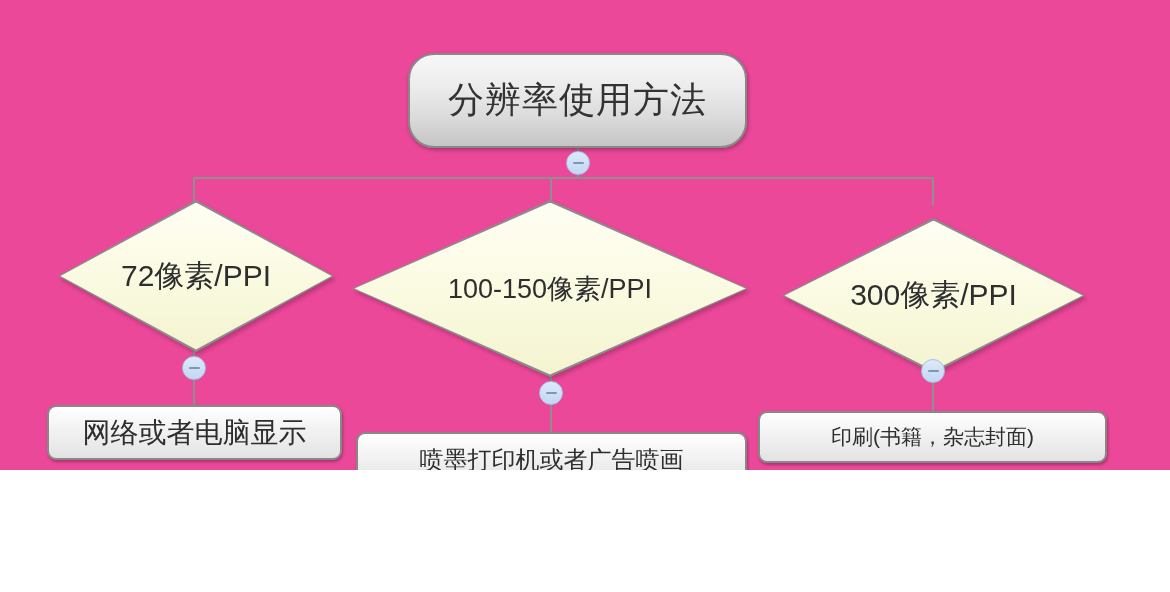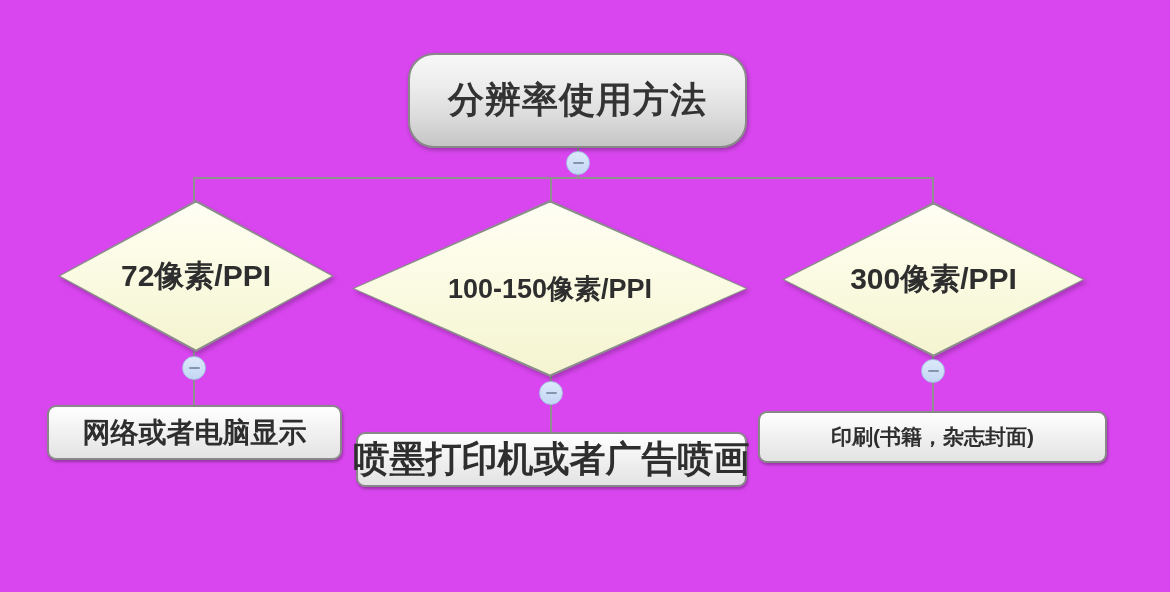--- a/index.html
+++ b/index.html
@@ -2,24 +2,23 @@
 <html><head>
 <meta charset="utf-8">
 <style>
   * { margin: 0; padding: 0; box-sizing: border-box; }
   html, body { background: #ffffff; }
   body { font-family: "Liberation Sans", "DejaVu Sans", sans-serif; }
 
   .canvas {
     position: relative;
     width: 1170px;
-    height: 592px;
-    background: #d946ef;
+    height: 470px;
+    background: #ec4899;
     overflow: hidden;
-    font-weight: bold;
   }
 
   .connector-layer {
     position: absolute;
     left: 0; top: 0;
     width: 1170px; height: 592px;
   }
 
   
   .root-node {
@@ -66,42 +65,42 @@
   .diamond .label {
     position: relative;
     z-index: 2;
     color: #2e2e2e;
     white-space: nowrap;
   }
   .diamond-left   { left: 58px;  top: 200px; width: 276px; height: 152px; }
   .diamond-left .label   { font-size: 30px; }
   .diamond-middle { left: 352px; top: 200px; width: 396px; height: 177px; }
   .diamond-middle .label { font-size: 27px; }
-  .diamond-right  { left: 782px; top: 202px; width: 303px; height: 155px; }
+  .diamond-right  { left: 782px; top: 218px; width: 303px; height: 155px; }
   .diamond-right .label  { font-size: 30px; }
 
   
   .result-box {
     position: absolute;
     border: 2px solid #888888;
     border-radius: 9px;
     background: linear-gradient(180deg, #ffffff 0%, #f2f2f2 45%, #e3e3e3 100%);
     box-shadow: 1px 2px 3px rgba(0,0,0,0.30);
     display: flex;
     align-items: center;
     justify-content: center;
   }
   .result-box .label {
     color: #2e2e2e;
     white-space: nowrap;
   }
   .result-left   { left: 47px;  top: 405px; width: 295px; height: 55px; }
   .result-left .label   { font-size: 28px; }
   .result-middle { left: 356px; top: 432px; width: 391px; height: 55px; }
-  .result-middle .label { font-size: 36px; }
+  .result-middle .label { font-size: 24px; }
   .result-right  { left: 758px; top: 411px; width: 349px; height: 52px; }
   .result-right .label  { font-size: 21px; }
 
   
   .collapse-btn {
     position: absolute;
     width: 24px; height: 24px;
     border: 1.5px solid #a4c0e4;
     border-radius: 50%;
     background: linear-gradient(180deg, #dde9fa 0%, #cfe0f7 50%, #c3d7f3 100%);

